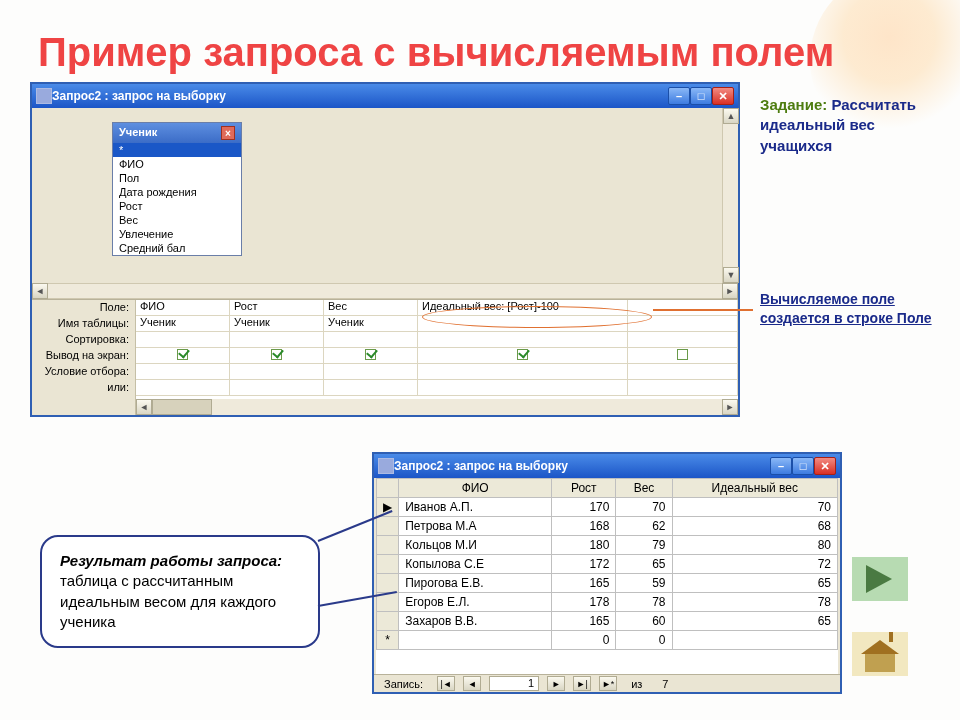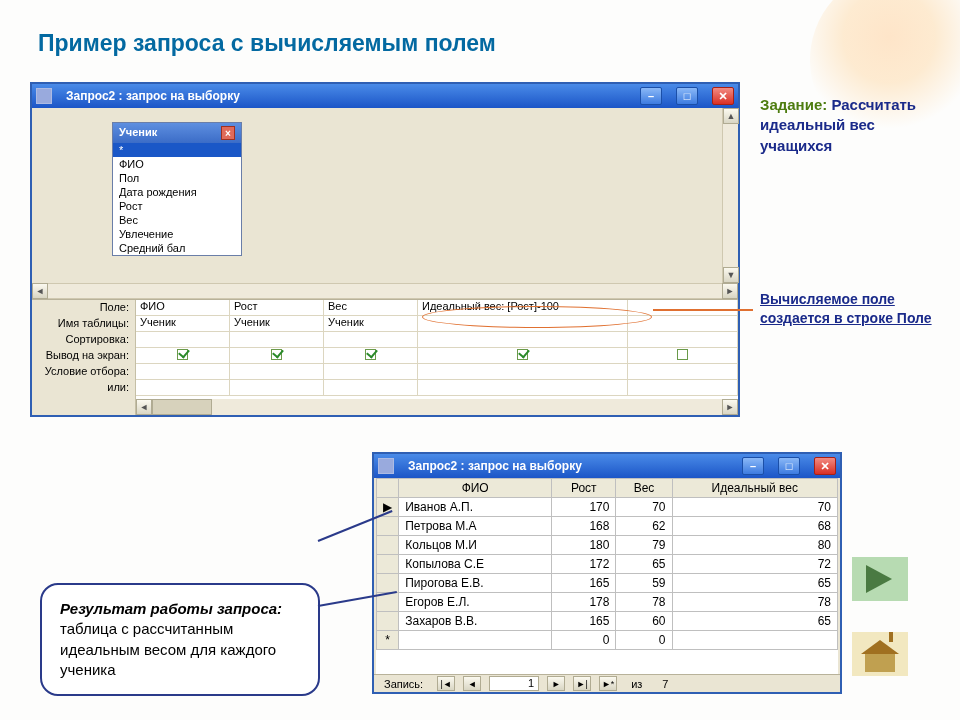--- a/index.html
+++ b/index.html
@@ -14,34 +14,34 @@
   .bg-swirl {
     position: absolute; top: -30px; right: -30px;
     width: 180px; height: 180px;
     background: radial-gradient(ellipse at 40% 40%, rgba(255,205,150,.5) 0%, rgba(255,180,80,.25) 30%, transparent 60%);
     border-radius: 50%;
     transform: rotate(20deg);
     pointer-events: none;
   }
   .slide-title {
     position: absolute; top: 30px; left: 38px;
-    font-size: 23px; font-weight: bold; color: #0369a1;
+    font-size: 40px; font-weight: bold; color: #ef4444;
   }
 
   
   .design-win {
     position: absolute; top: 82px; left: 30px;
     width: 710px; height: 335px;
     border: 2px solid #2f5fb3;
   }
   .titlebar {
     height: 24px;
     background: linear-gradient(to bottom,#4a8be8,#1b55c7);
     display: flex; align-items: center;
-    padding: 0 4px; gap: 14px;
+    padding: 0 4px; gap: 0;
     color: #fff; font-size: 12px; font-weight: bold;
   }
   .titlebar .app-icon {
     width: 16px; height: 16px; background:#9ad; border:1px solid #fff3;
   }
   .titlebar .spacer { flex:1; }
   .winbtn {
     width: 22px; height: 18px;
     background: linear-gradient(to bottom,#8ab8f7,#3d7be0);
     border:1px solid #1b4fa8;
@@ -191,21 +191,21 @@
   .record-nav .recbox{
     width:50px;height:15px;background:#fff;border:1px solid #b0ab92;text-align:right;padding:0 4px;
   }
 
   
   .callout{
     position:absolute; top:535px; left:40px;
     width:280px; padding:14px 18px;
     border:2px solid #2a3a8a; border-radius:18px;
     background:#fff;
-    font-size:15px; line-height:1.35;margin-top:48px;
+    font-size:15px; line-height:1.35;
   }
   .callout b{ font-style:italic; font-weight:bold; }
   .callout-line1{
     position:absolute; top:540px; left:318px; width:80px; height:2px;
     background:#2a3a8a; transform:rotate(-22deg); transform-origin:left center;
   }
   .callout-line2{
     position:absolute; top:605px; left:318px; width:80px; height:2px;
     background:#2a3a8a; transform:rotate(-10deg); transform-origin:left center;
   }

